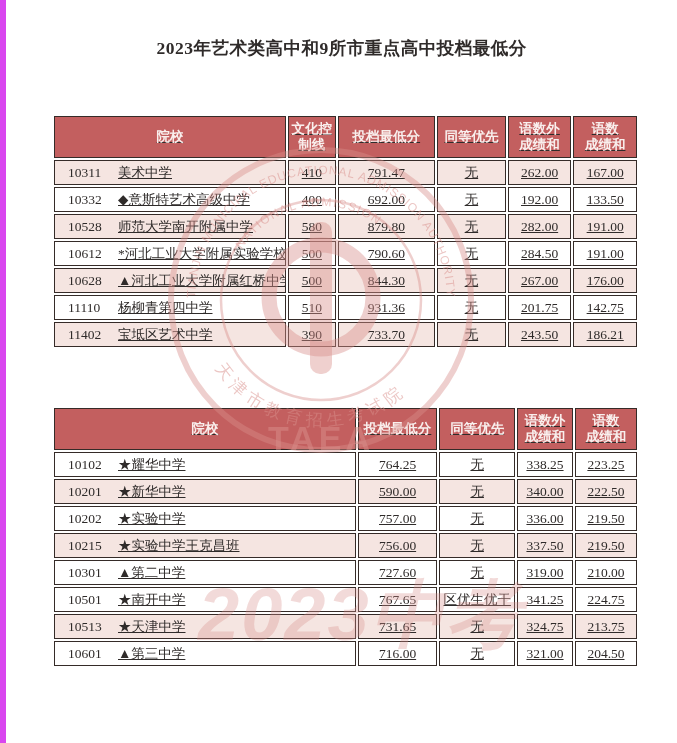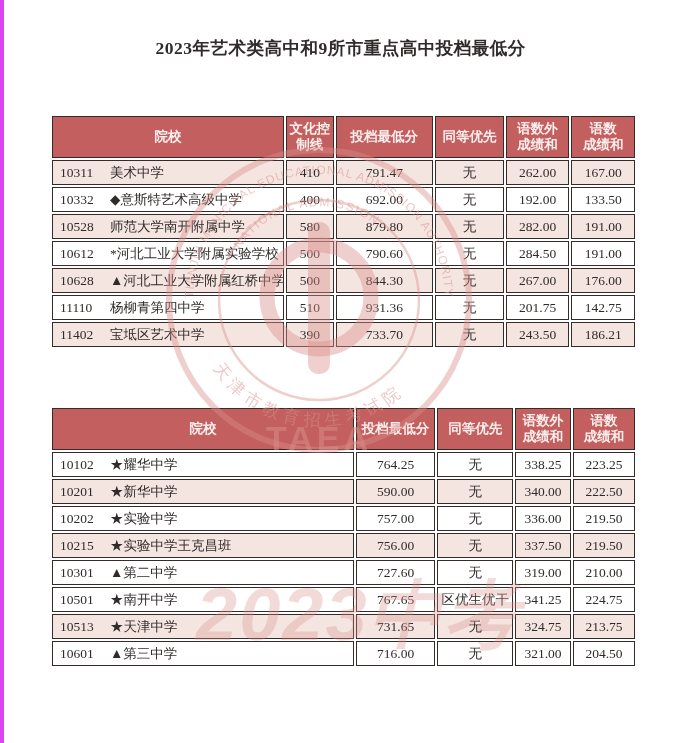--- a/index.html
+++ b/index.html
@@ -3,30 +3,30 @@
 <meta charset="utf-8">
 <style>
   html,body{margin:0;padding:0;background:#ffffff;}
   .page{
     position:relative;
     width:677px;height:743px;
     background:#ffffff;
     overflow:hidden;
     font-family:"Liberation Serif","DejaVu Serif",serif;
     color:var(--body-text,#2f2b2a);
-    border-left:4px solid #d946ef;
+    border-left:6px solid #d946ef;
     box-sizing:border-box;
     user-select:none;
   }
   .title{
     position:absolute;left:0;top:36px;width:100%;
     text-align:center;font-size:17.5px;font-weight:bold;
     letter-spacing:.5px;margin:0;
   }
-  .tbl-wrap{position:absolute;left:46px;width:587px;}
+  .tbl-wrap{position:absolute;left:46px;width:587px;text-decoration:underline;}
   .t1{top:114px;}
   .t2{top:406px;}
   table{
     width:100%;table-layout:fixed;
     border-collapse:separate;border-spacing:2px;
     font-size:13.5px;
   }
   th{
     background:var(--header-bg,#c35f5f);
     color:var(--header-text,#f9efed);
@@ -35,21 +35,21 @@
     white-space:pre-line;line-height:1.2;
     padding:0 1px;text-align:center;
   }
   td{
     border:1.5px solid var(--border,#352b28);
     background:var(--row-bg,#ffffff);
     height:21px;text-align:center;
     padding:1px 2px;overflow:hidden;white-space:nowrap;
   }
   tr.alt td{background:var(--row-alt-bg,#f5e5e1);}
-  td.school{text-align:left;padding-left:7px;}
+  td.school{text-align:left;padding-left:13px;}
   td.school .code{display:inline-block;min-width:50px;}
   
   .wm-seal{
     position:absolute;left:0;top:0;width:677px;height:743px;
     pointer-events:none;z-index:5;
   }
   .wm-year{
     position:absolute;left:192px;top:572px;width:480px;height:90px;
     z-index:5;pointer-events:none;
     font-family:"Liberation Sans","DejaVu Sans",sans-serif;

